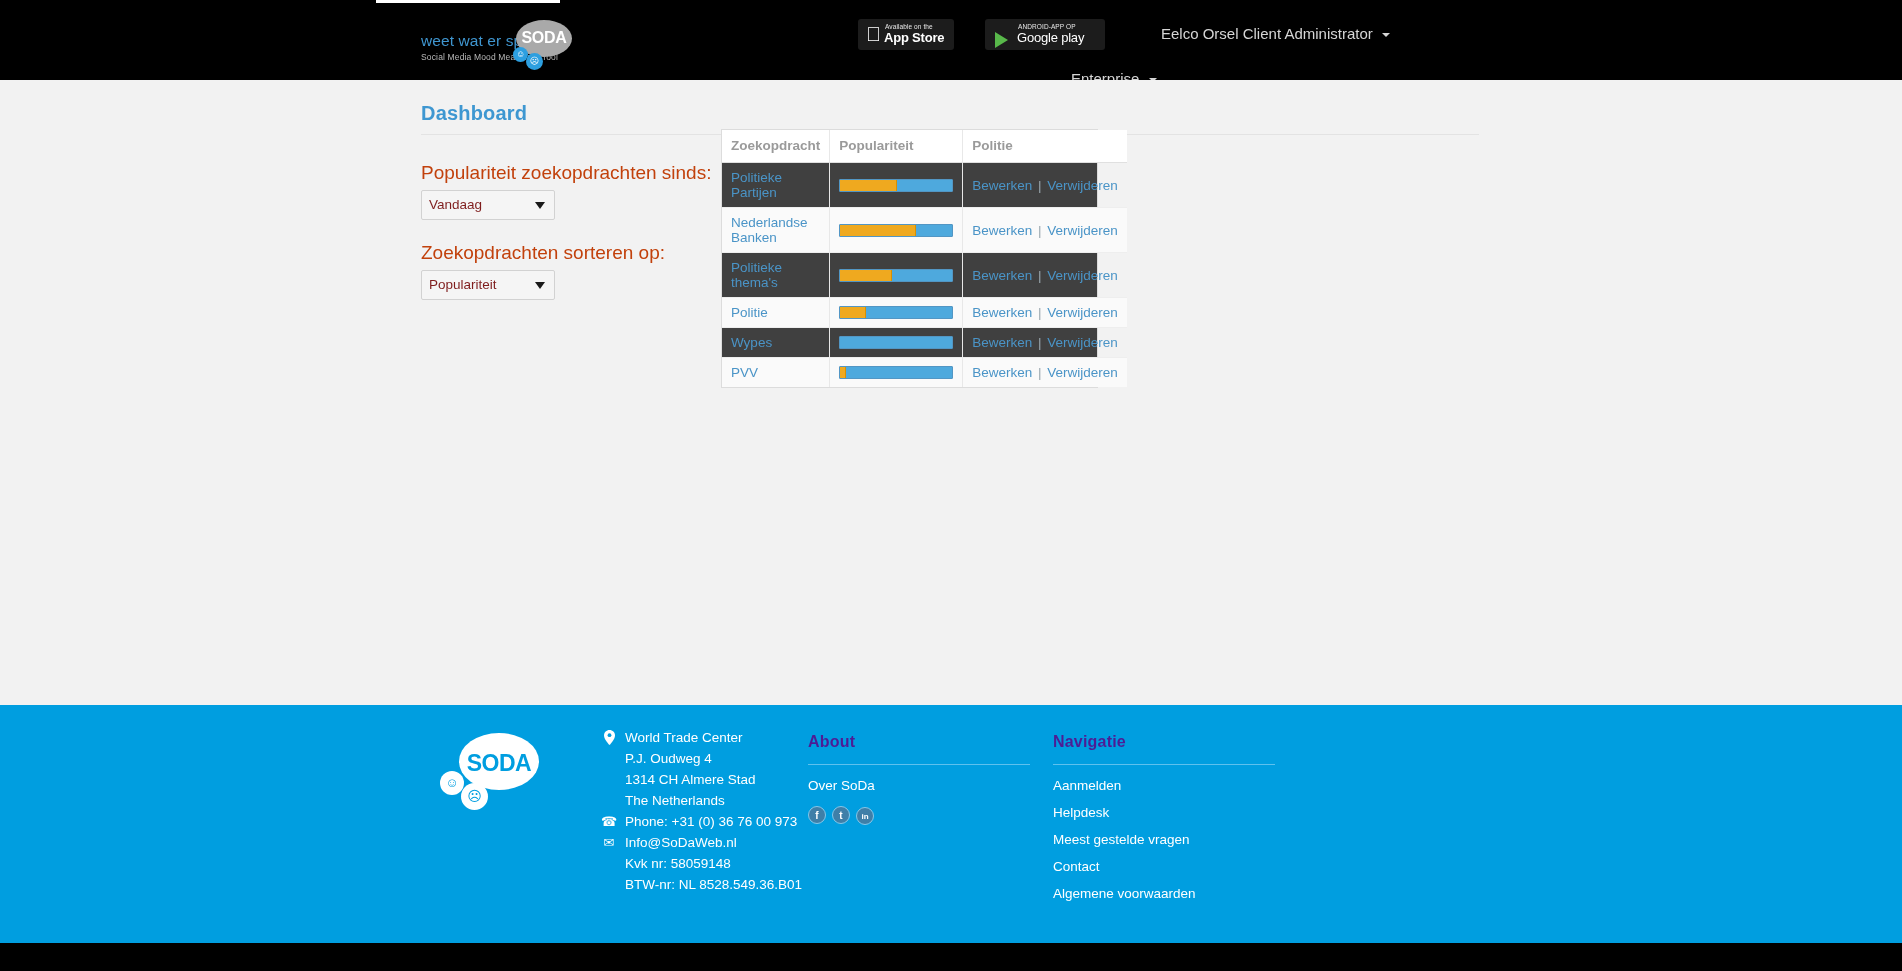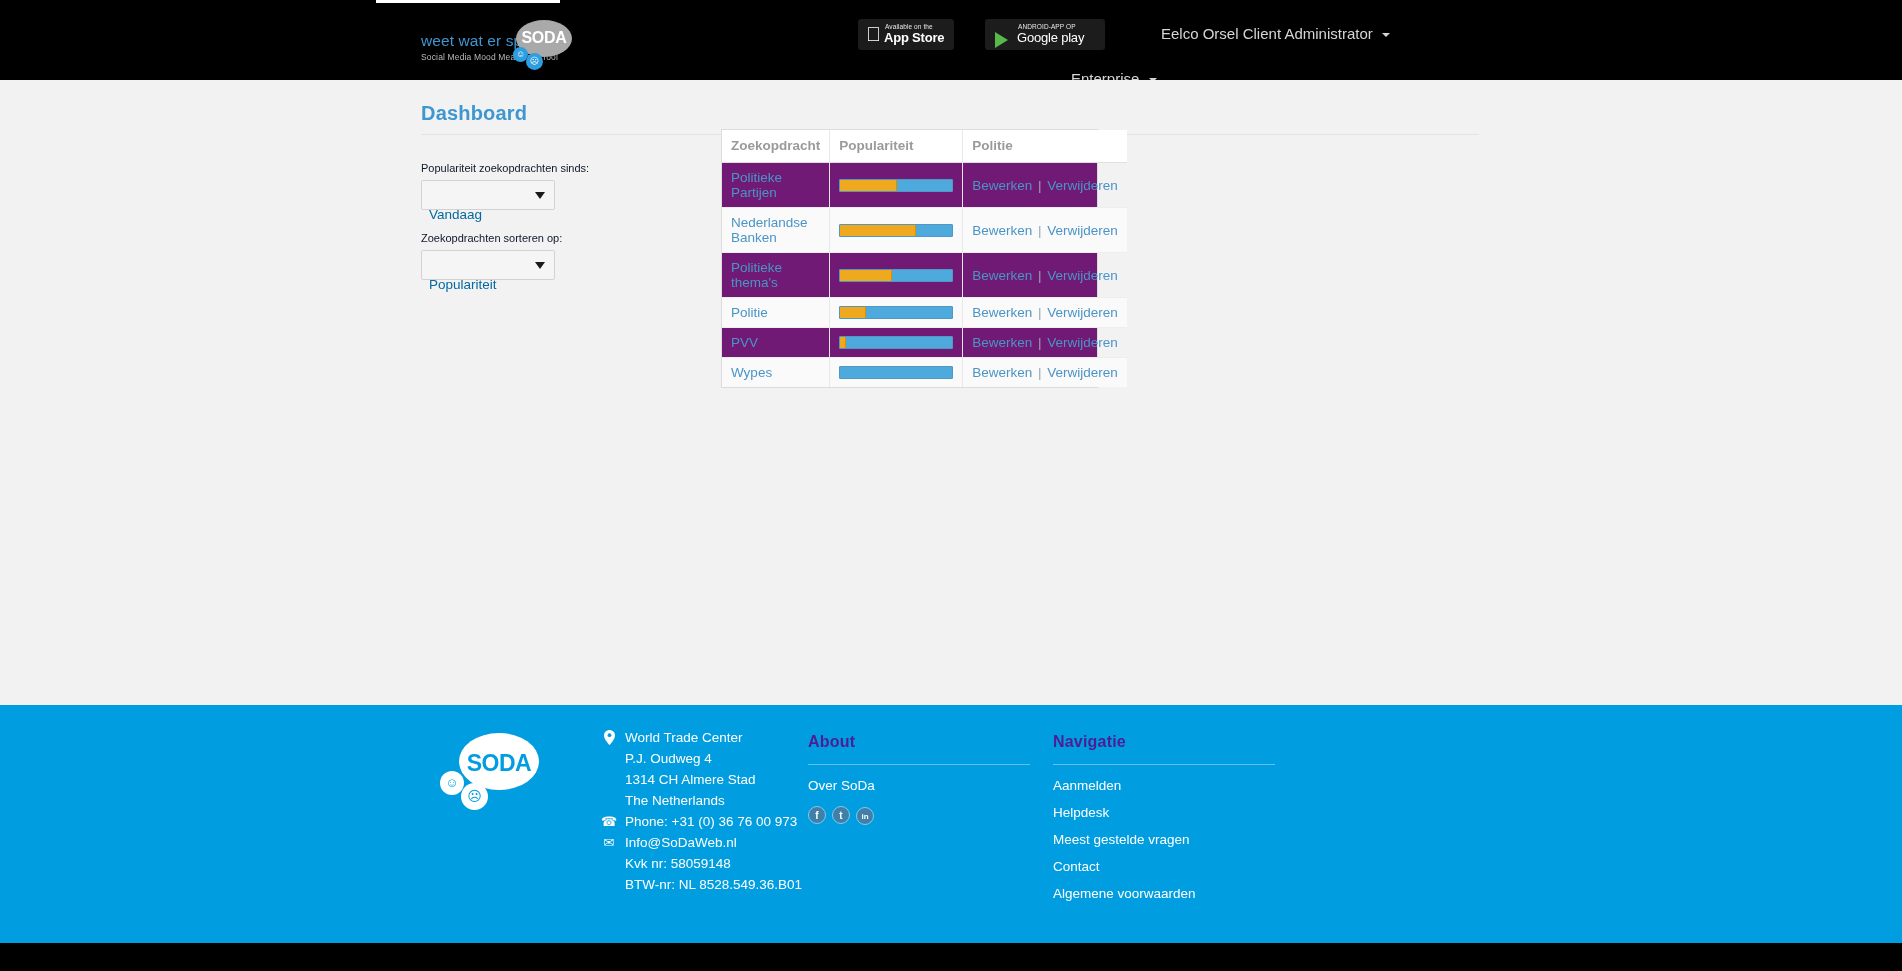--- a/index.html
+++ b/index.html
@@ -192,58 +192,57 @@
     background: #e3e3e3;
   }
 
   
   .filters {
     position: absolute;
     left: 0px; top: 82px;
     width: 230px;
   }
   .filter-label {
-    color: #0f172a;
-    font-size: 11px;
+    color: #c2410c;
+    font-size: 19px;
     margin-bottom: 6px;
     white-space: nowrap;
   }
   .select-box {
     position: relative;
     width: 134px; height: 30px;
     background: #f5f5f5;
     border: 1px solid #d2d2d2;
     border-radius: 2px;
     margin-bottom: 22px;
     cursor: pointer;
   }
   .select-box .val {
     position: absolute;
     left: 7px; top: 6px;
     font-size: 13.5px;
-    color: #0369a1;
-    white-space: nowrap;
-    margin-top: 20px;
+    color: #7f1d1d;
+    white-space: nowrap;
   }
   .select-box .arw {
     position: absolute;
     right: 9px; top: 11px;
     width: 0; height: 0;
     border-left: 5px solid transparent;
     border-right: 5px solid transparent;
     border-top: 7px solid #1a1a1a;
   }
 
   
   .table-wrap {
     position: absolute;
     left: 300px; top: 49px;
     width: 377px;
     border: 1px solid #dcdcdc;
-    background: #701a75;
+    background: #404040;
   }
   table.dash {
     width: 100%;
     border-collapse: collapse;
   }
   table.dash th {
     text-align: left;
     font-size: 13.5px;
     font-weight: bold;
     color: #9a9a9a;
@@ -530,32 +529,32 @@
               <tr>
                 <td class="col-q"><a class="q-link">Politie</a></td>
                 <td class="col-p">
                   <div class="bar">
                     <div class="fill" style="width: 23%;"></div>
                   </div>
                 </td>
                 <td class="col-a"><a class="act-link">Bewerken</a><span class="act-sep"> | </span><a class="act-link">Verwijderen</a></td>
               </tr>
               <tr>
+                <td class="col-q"><a class="q-link">Wypes</a></td>
+                <td class="col-p">
+                  <div class="bar"></div>
+                </td>
+                <td class="col-a"><a class="act-link">Bewerken</a><span class="act-sep"> | </span><a class="act-link">Verwijderen</a></td>
+              </tr>
+              <tr>
                 <td class="col-q"><a class="q-link">PVV</a></td>
                 <td class="col-p">
                   <div class="bar">
                     <div class="fill" style="width: 5%;"></div>
                   </div>
-                </td>
-                <td class="col-a"><a class="act-link">Bewerken</a><span class="act-sep"> | </span><a class="act-link">Verwijderen</a></td>
-              </tr>
-              <tr>
-                <td class="col-q"><a class="q-link">Wypes</a></td>
-                <td class="col-p">
-                  <div class="bar"></div>
                 </td>
                 <td class="col-a"><a class="act-link">Bewerken</a><span class="act-sep"> | </span><a class="act-link">Verwijderen</a></td>
               </tr>
             </tbody>
         </table>
       </div>
 
     </div>
   </div>
 

